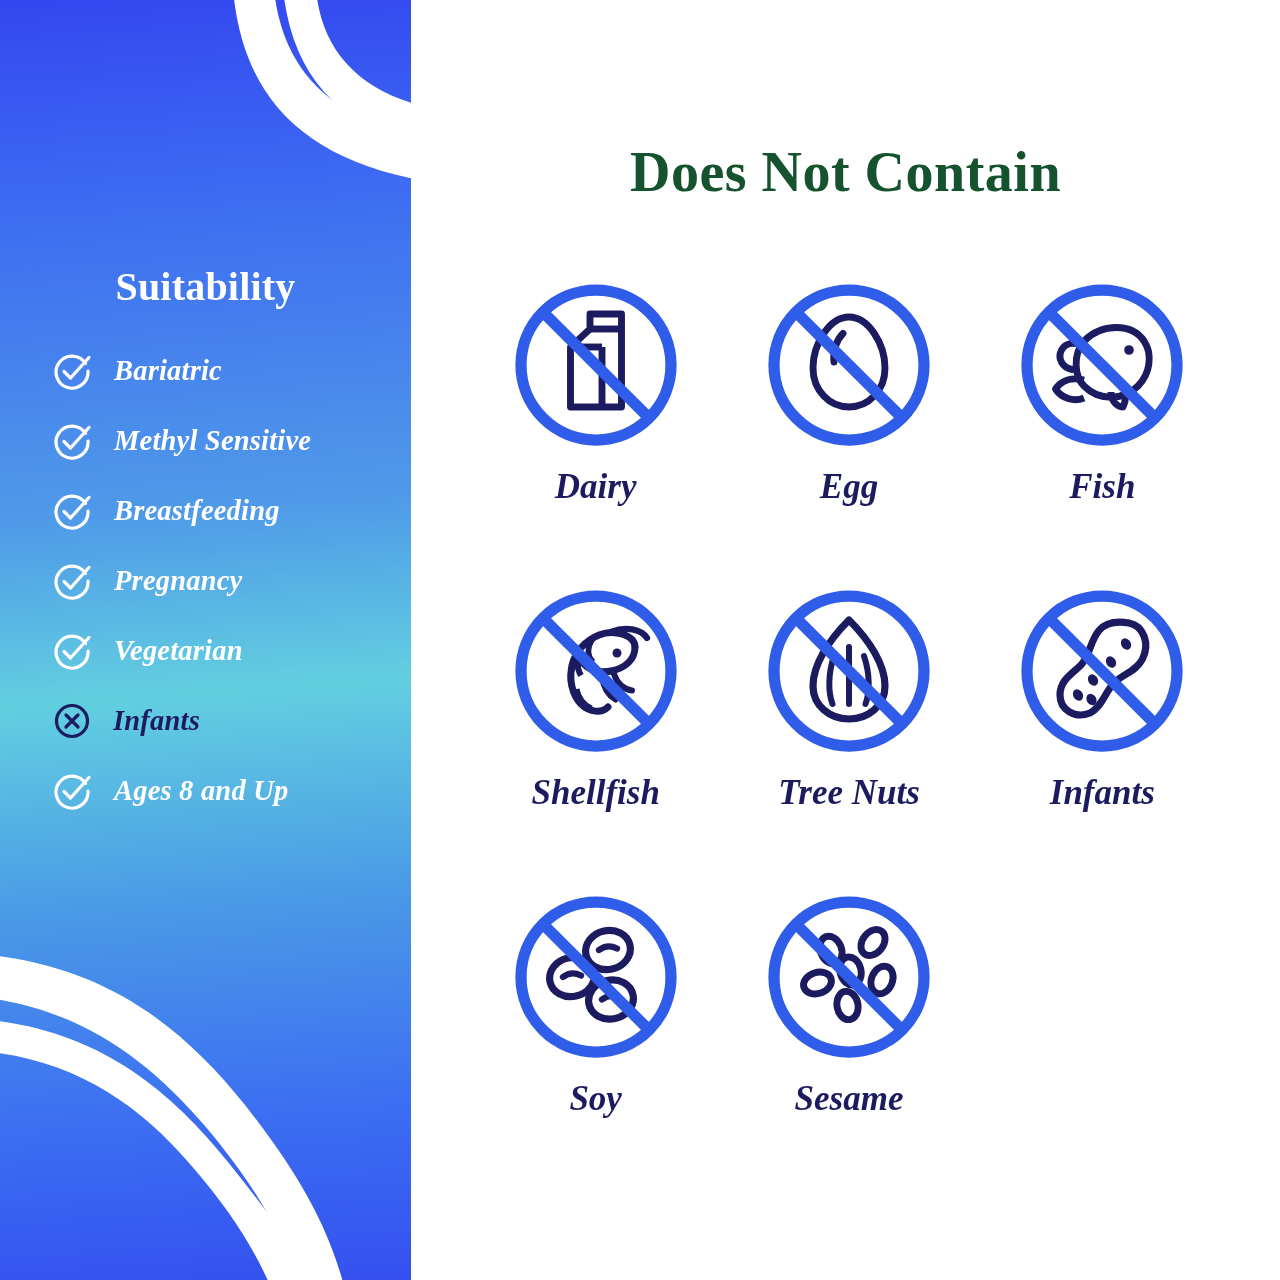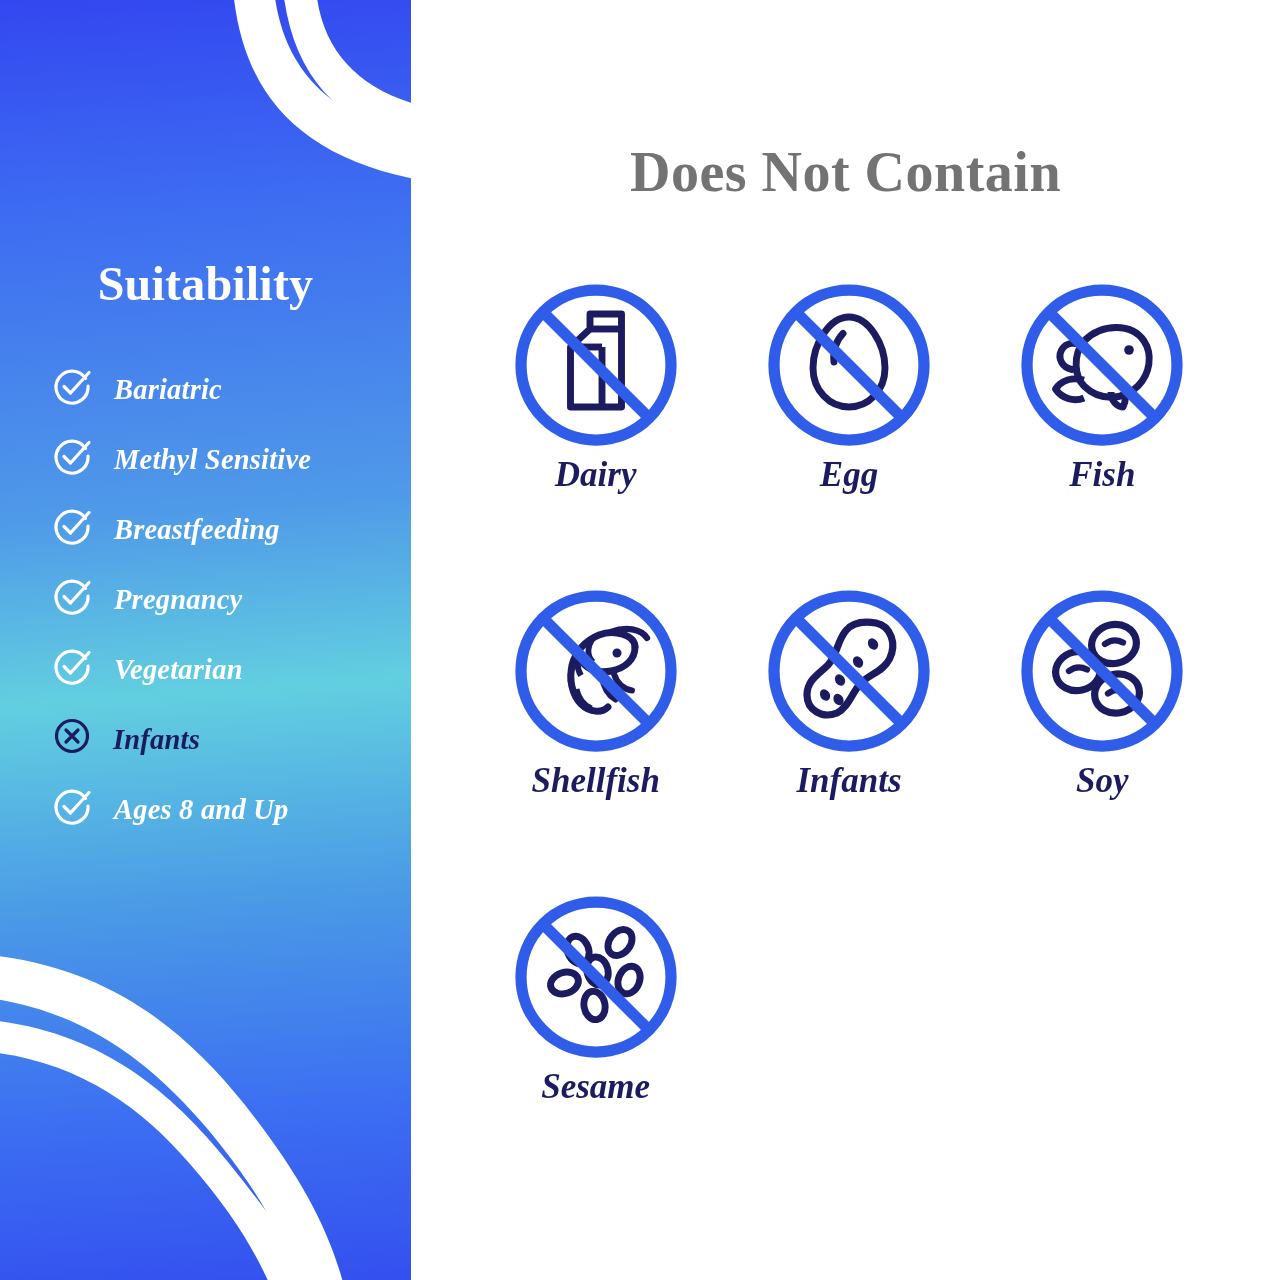--- a/index.html
+++ b/index.html
@@ -49,40 +49,40 @@
   }
 
   .sidebar-content {
     position: absolute;
     left: 0; top: 0;
     width: 411px;
   }
 
   #sidebar-title {
     position: absolute;
-    top: 256px;
+    top: 263px;
     left: 0;
     width: 411px;
     text-align: center;
     color: #ffffff;
     font-family: "Liberation Serif", serif;
     font-weight: bold;
-    font-size: 48px;
+    font-size: 40px;
     letter-spacing: 0.2px;
   }
 
   #suitability-list {
     position: absolute;
     top: 336px;
     left: 52px;
     width: 360px;
   }
   .suit-row {
     display: flex;
-    align-items: flex-end;
+    align-items: center;
     height: 70px;
   }
   .suit-icon {
     width: 40px;
     height: 40px;
     flex: 0 0 40px;
     display: block;
   }
   .suit-label {
     margin-left: 22px;
@@ -107,21 +107,21 @@
     width: 869px;
     height: 1280px;
   }
 
   #main-title {
     position: absolute;
     top: 140px;
     left: 0;
     width: 869px;
     text-align: center;
-    color: #737373;
+    color: #14532d;
     font-family: "Liberation Serif", serif;
     font-weight: bold;
     font-size: 56px;
     letter-spacing: 0.5px;
   }
 
   #allergen-grid {
     position: absolute;
     top: 275px;
     left: 58px;
@@ -134,20 +134,21 @@
     display: flex;
     flex-direction: column;
     align-items: center;
   }
   .allergen-icon {
     width: 180px;
     height: 180px;
     display: block;
   }
   .allergen-label {
+    margin-top: 12px;
     font-family: "Liberation Serif", serif;
     font-style: italic;
     font-weight: bold;
     font-size: 35px;
     color: #1d1b60;
     text-align: center;
     white-space: nowrap;
   }
 </style>
 </head>
@@ -293,20 +294,33 @@
             <path d="M72 62 C74 68 78 72 84 73" fill="none" stroke="#1d1b60" stroke-width="4" stroke-linecap="round"></path>
             <path d="M64 64 C65 71 68 76 73 79" fill="none" stroke="#1d1b60" stroke-width="4" stroke-linecap="round"></path>
             <circle cx="74" cy="48" r="3" fill="#1d1b60"></circle>
           </g>
           <circle cx="60" cy="60" r="50" fill="none" stroke="#2f5ce8" stroke-width="7.5"></circle>
           <line x1="24.6" y1="24.6" x2="95.4" y2="95.4" stroke="#2f5ce8" stroke-width="7.5"></line>
         </svg>
         <div class="allergen-label">Shellfish</div>
       </div>
 
+      <div class="allergen-cell">
+        <svg class="allergen-icon" viewBox="0 0 120 120">
+          <g>
+            <path d="M60 26 C74 40 84 56 84 70 C84 83 73 92 60 92 C47 92 36 83 36 70 C36 56 46 40 60 26 Z" fill="none" stroke="#1d1b60" stroke-width="4.8" stroke-linejoin="round"></path>
+            <path d="M60 44 L60 82" fill="none" stroke="#1d1b60" stroke-width="4" stroke-linecap="round"></path>
+            <path d="M50 50 C46 62 46 74 49 82" fill="none" stroke="#1d1b60" stroke-width="4" stroke-linecap="round"></path>
+            <path d="M70 50 C74 62 74 74 71 82" fill="none" stroke="#1d1b60" stroke-width="4" stroke-linecap="round"></path>
+          </g>
+          <circle cx="60" cy="60" r="50" fill="none" stroke="#2f5ce8" stroke-width="7.5"></circle>
+          <line x1="24.6" y1="24.6" x2="95.4" y2="95.4" stroke="#2f5ce8" stroke-width="7.5"></line>
+        </svg>
+        <div class="allergen-label">Tree Nuts</div>
+      </div>
 
       <div class="allergen-cell">
         <svg class="allergen-icon" viewBox="0 0 120 120">
           <g>
             <path d="M78 28 C88 30 92 42 87 52 C83 60 74 62 68 68 C62 74 60 84 52 88
                      C42 92 32 86 32 76 C32 66 40 62 46 56 C52 50 52 40 58 33 C63 27 72 27 78 28 Z" fill="none" stroke="#1d1b60" stroke-width="4.8" stroke-linejoin="round"></path>
             <ellipse cx="76" cy="42" rx="3.2" ry="4" fill="#1d1b60" transform="rotate(-30 76 42)"></ellipse>
             <ellipse cx="66" cy="54" rx="3.2" ry="4" fill="#1d1b60" transform="rotate(-30 66 54)"></ellipse>
             <ellipse cx="54" cy="66" rx="3.2" ry="4" fill="#1d1b60" transform="rotate(-30 54 66)"></ellipse>
             <ellipse cx="44" cy="76" rx="3.2" ry="4" fill="#1d1b60" transform="rotate(-30 44 76)"></ellipse>

